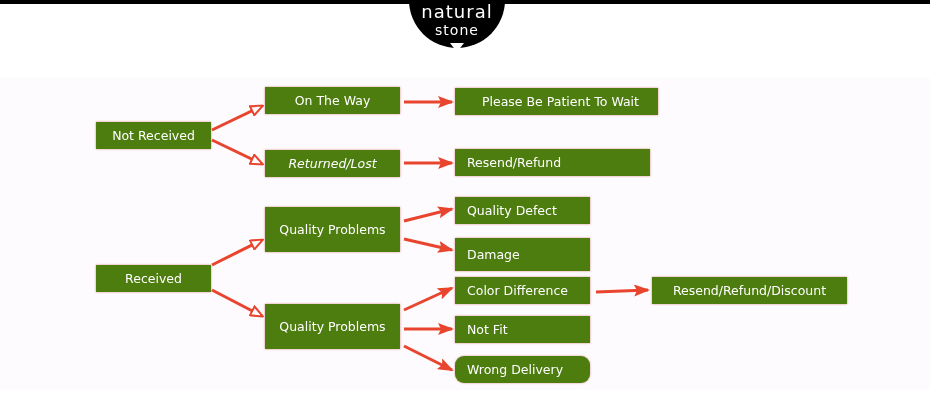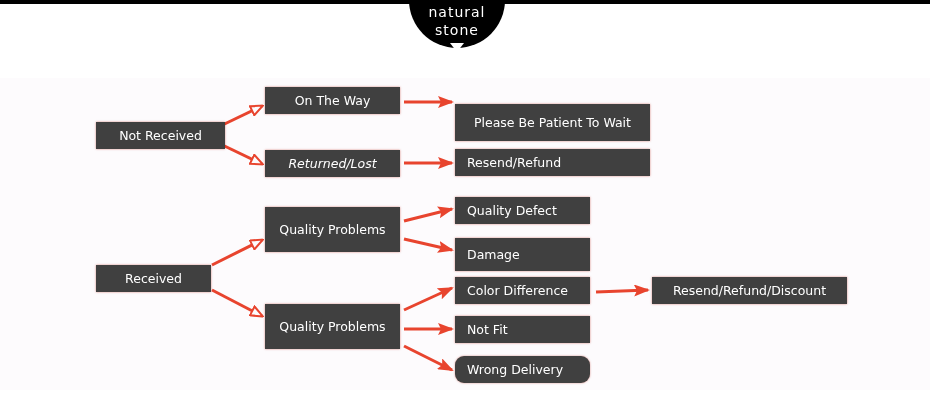--- a/index.html
+++ b/index.html
@@ -1,28 +1,28 @@
 <!DOCTYPE html>
 <html><head>
 <meta charset="utf-8">
 <style>
   html, body { margin:0; padding:0; }
   body { width:930px; height:414px; background:#ffffff; position:relative; overflow:hidden;
          font-family:"DejaVu Sans", sans-serif; }
   .topbar { position:absolute; left:0; top:0; width:930px; height:4px; background:#000; }
   .badge { position:absolute; left:409px; top:-48px; width:96px; height:96px; border-radius:50%; background:#000;
            color:#fff; text-align:center; }
-  .badge .t1 { position:absolute; left:0; right:0; top:52px; font-size:14px; letter-spacing:1px; line-height:16px; }
+  .badge .t1 { position:absolute; left:0; right:0; top:52px; font-size:18px; letter-spacing:1px; line-height:16px; }
   .badge .t2 { position:absolute; left:0; right:0; top:70px; font-size:14px; letter-spacing:1px; line-height:16px; }
   .badge .tri { position:absolute; left:41px; top:91px; width:0; height:0; border-left:7px solid transparent;
                 border-right:7px solid transparent; border-top:9px solid #fff; }
   .panel { position:absolute; left:82px; top:78px; width:780px; height:312px; background:#fdfbfd; }
   .side-l { position:absolute; left:0; top:78px; width:82px; height:312px; background:#fdfbfd; }
   .side-r { position:absolute; left:862px; top:78px; width:68px; height:312px; background:#fdfbfd; }
-  .box { position:absolute; background:#404040; color:#fff; font-family:"DejaVu Sans", sans-serif;
+  .box { position:absolute; background:#4d7c0f; color:#fff; font-family:"DejaVu Sans", sans-serif;
          font-size:12.5px; display:flex; align-items:center; box-shadow:0 0 2px rgba(180,20,0,0.5); white-space:nowrap; }
   .box.c { justify-content:center; }
   .box.l { padding-left:12px; box-sizing:border-box; }
   svg.arrows { position:absolute; left:0; top:0; }
 </style>
 </head>
 <body>
 
 <div class="topbar"></div>
 <div class="side-l"></div>
@@ -55,24 +55,24 @@
   <line x1="404" y1="221" x2="452" y2="209" stroke="#e8442e" stroke-width="3" marker-end="url(#solid)"></line>
   <line x1="404" y1="239" x2="452" y2="250" stroke="#e8442e" stroke-width="3" marker-end="url(#solid)"></line>
 
   <line x1="404" y1="310" x2="452" y2="288" stroke="#e8442e" stroke-width="3" marker-end="url(#solid)"></line>
   <line x1="404" y1="329" x2="452" y2="329" stroke="#e8442e" stroke-width="3" marker-end="url(#solid)"></line>
   <line x1="404" y1="346" x2="452" y2="370" stroke="#e8442e" stroke-width="3" marker-end="url(#solid)"></line>
 
   <line x1="596" y1="292" x2="648" y2="290" stroke="#e8442e" stroke-width="3" marker-end="url(#solid)"></line>
 </svg>
 
-<div class="box c" style="left:96px;top:122px;width:129px;height:27px;">Not Received</div>
+<div class="box c" style="left:96px;top:122px;width:115px;height:27px;">Not Received</div>
 <div class="box c" style="left:265px;top:87px;width:135px;height:27px;">On The Way</div>
 <div class="box c" style="left:265px;top:150px;width:135px;height:27px;font-style:italic;">Returned/Lost</div>
-<div class="box c" style="left:455px;top:104px;width:195px;height:37px;">Please Be Patient To Wait</div>
+<div class="box c" style="left:455px;top:88px;width:195px;height:27px;padding-left:8px;">Please Be Patient To Wait</div>
 <div class="box l" style="left:455px;top:149px;width:195px;height:27px;">Resend/Refund</div>
 
 <div class="box c" style="left:96px;top:265px;width:115px;height:27px;">Received</div>
 <div class="box c" style="left:265px;top:207px;width:135px;height:45px;">Quality Problems</div>
 <div class="box c" style="left:265px;top:304px;width:135px;height:45px;">Quality Problems</div>
 
 <div class="box l" style="left:455px;top:197px;width:135px;height:27px;">Quality Defect</div>
 <div class="box l" style="left:455px;top:238px;width:135px;height:33px;">Damage</div>
 <div class="box l" style="left:455px;top:277px;width:135px;height:27px;">Color Difference</div>
 <div class="box l" style="left:455px;top:316px;width:135px;height:27px;">Not Fit</div>

